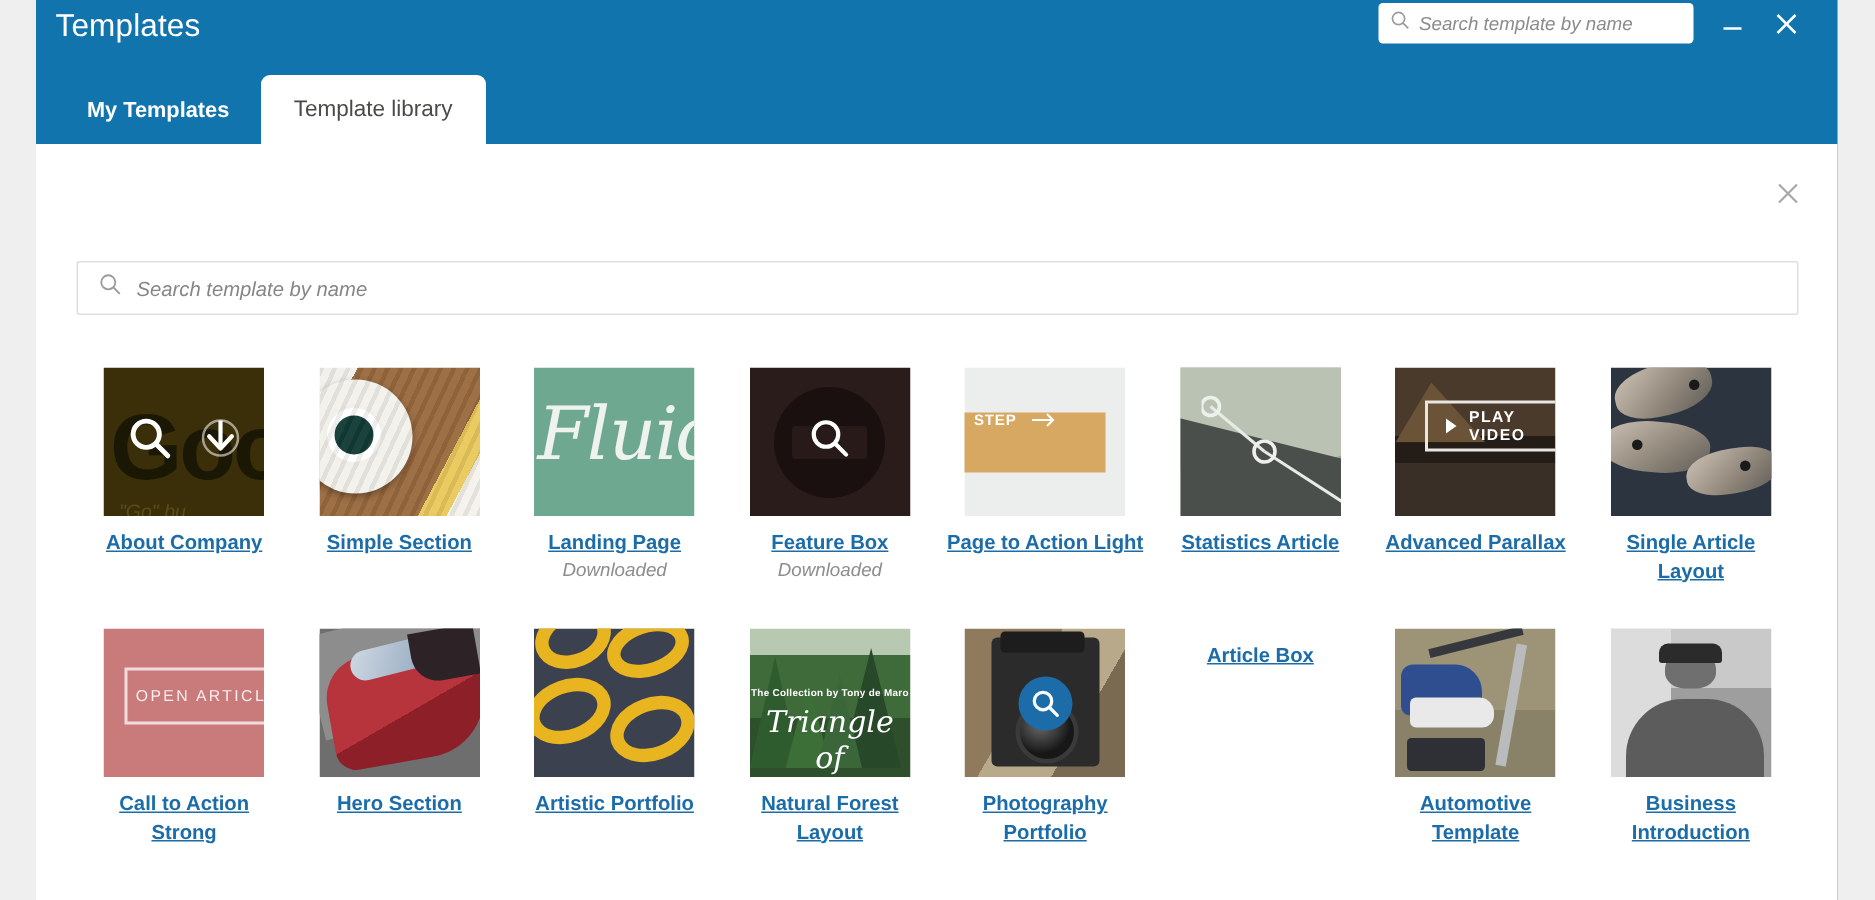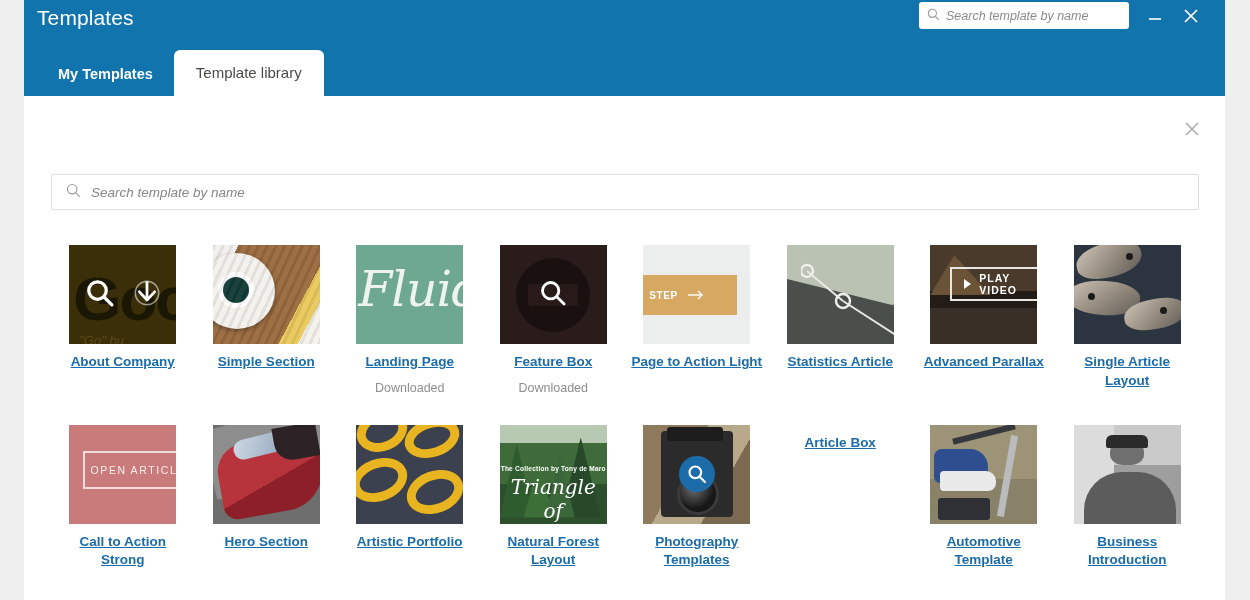--- a/index.html
+++ b/index.html
@@ -185,22 +185,23 @@
     margin-top: 9px;
     font-size: 13.5px;
     font-weight: 700;
     color: #1b6ca8;
     text-align: center;
     line-height: 18.5px;
     max-width: 132px;
     text-decoration: underline;
   }
   .tpl-status {
-    margin-top: 8px;
+    margin-top: 0;
     font-size: 12.5px;
+    font-style: italic;
     color: #8d8d8d;
     text-align: left;
     line-height: 16px;
   }
 
   
   .ov-icons {
     position: absolute;
     inset: 0;
     display: flex;
@@ -273,21 +274,21 @@
     position: absolute; left: 50%; top: 50%;
     transform: translate(-50%,-50%);
     width: 50px; height: 22px; background: #271a18; border-radius: 2px;
   }
 
   
   .art-cta-light { background: #eceded; }
   .art-cta-light .btn {
     position: absolute; left: -4px; top: 30px;
     width: 98px; height: 40px; background: #d6a861;
-    display: flex; align-items: center; padding-left: 10px; gap: 10px;
+    display: flex; align-items: flex-start; padding-left: 10px; gap: 10px;
   }
   .art-cta-light .btn span {
     color: #ffffff; font-size: 10px; font-weight: 700; letter-spacing: .6px;
   }
 
   
   .art-stats { background: #9aa794; }
   .art-stats::before {
     content:""; position:absolute; left:-10px; top:-20px;
     width:150px; height:90px; background:#b9c2b3;
@@ -696,21 +697,21 @@
             </div>
             <div class="ov-icons">
               <span class="ov-circle">
                 <svg width="20" height="20" viewBox="0 0 24 24">
                   <circle cx="10" cy="10" r="7" fill="none" stroke="#ffffff" stroke-width="2.6"></circle>
                   <line x1="15.2" y1="15.2" x2="21.5" y2="21.5" stroke="#ffffff" stroke-width="2.6" stroke-linecap="round"></line>
                 </svg>
               </span>
             </div>
           </div>
-          <div class="tpl-title">Photography Templates</div>
+          <div class="tpl-title">Photography Portfolio</div>
         </div>
         <div class="tpl-card">
           <div class="tpl-title">Article Box</div>
         </div>
         <div class="tpl-card">
           <div class="thumb-wrap">
             <div class="art art-auto">
               <div class="bar"></div>
               <div class="fork"></div>
               <div class="tank"></div>

